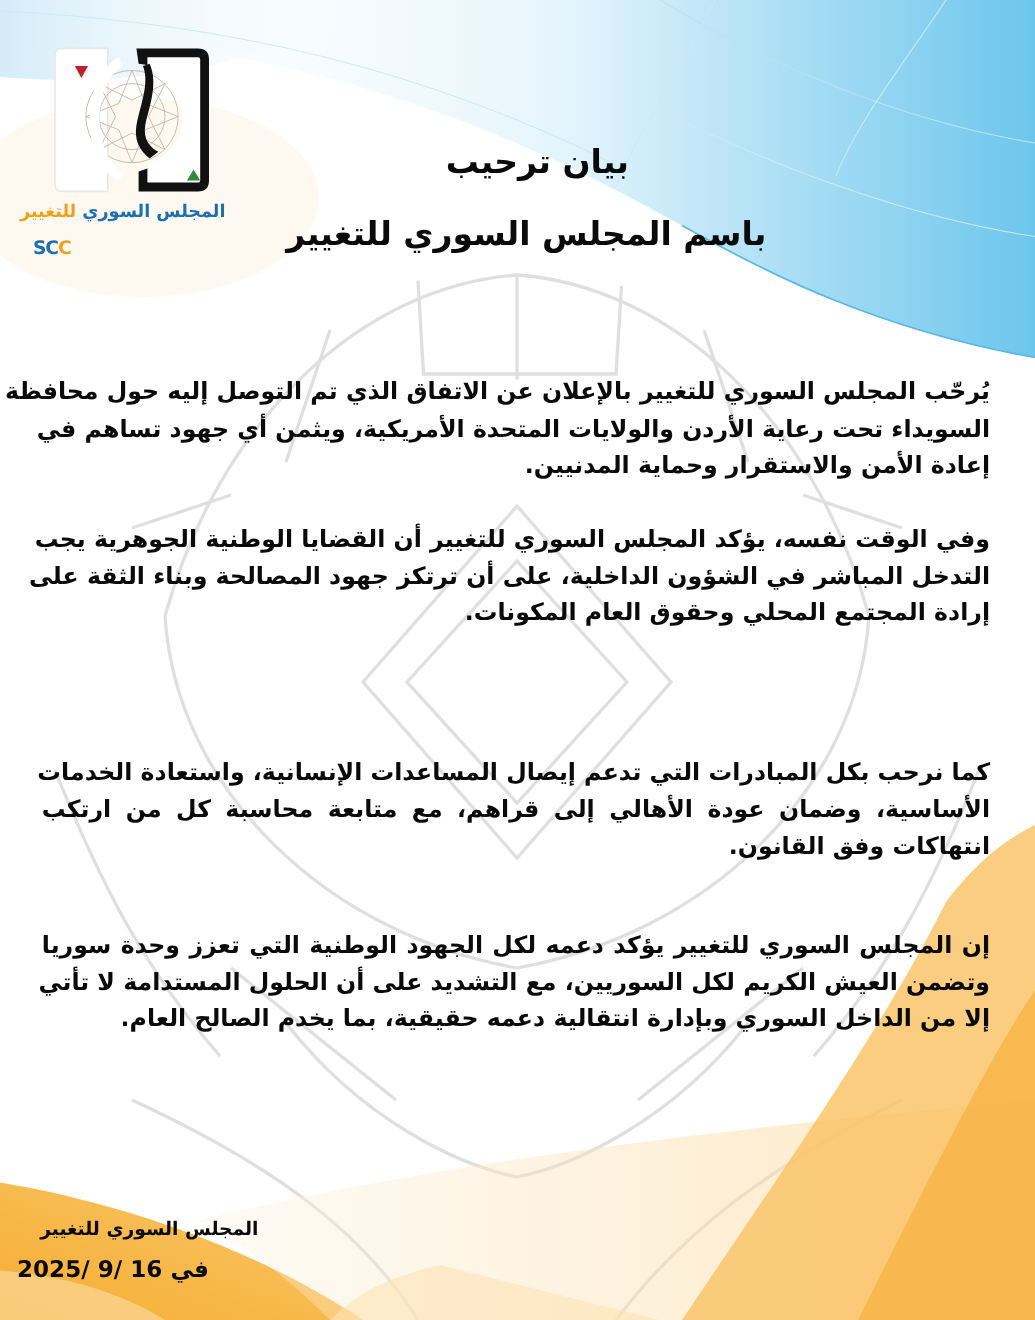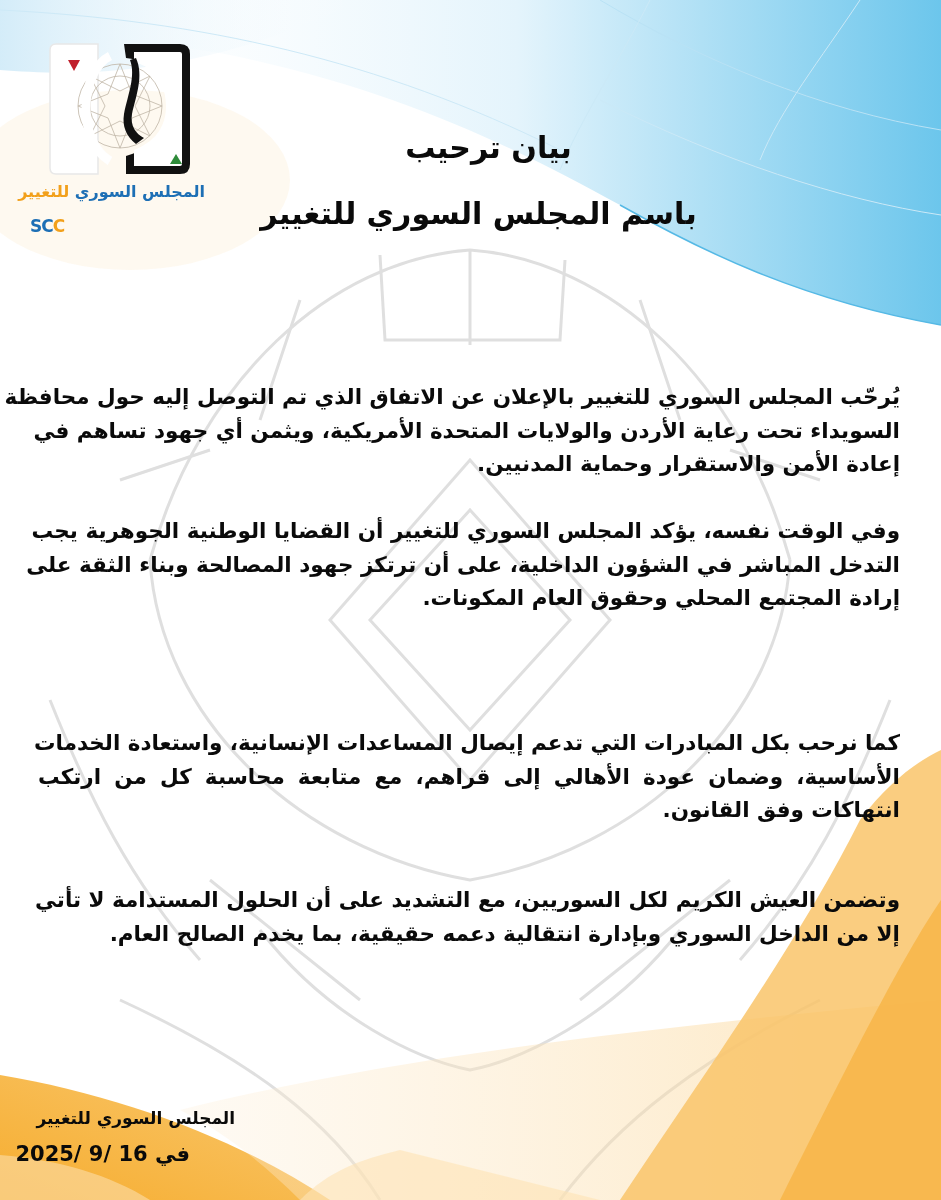--- a/index.html
+++ b/index.html
@@ -85,21 +85,20 @@
     .body-text {
       position: absolute;
       left: 38px;
       width: 862px;
       direction: rtl;
       font-family: "DejaVu Sans", sans-serif;
       font-weight: bold;
       font-size: 21.5px;
       line-height: 33.5px;
       color: #0a0a0a;
-      margin-top: 40px;
     }
     .body-text .line {
       display: block;
       text-align: justify;
       text-align-last: justify;
       white-space: nowrap;
     }
     .body-text .line.last {
       text-align-last: right;
     }
@@ -238,20 +237,21 @@
     <span class="line last">إرادة المجتمع المحلي وحقوق العام المكونات.</span>
   </div>
 
   <div class="body-text p3">
     <span class="line">كما نرحب بكل المبادرات التي تدعم إيصال المساعدات الإنسانية، واستعادة الخدمات</span>
     <span class="line">الأساسية، وضمان عودة الأهالي إلى قراهم، مع متابعة محاسبة كل من ارتكب</span>
     <span class="line last">انتهاكات وفق القانون.</span>
   </div>
 
   <div class="body-text p4">
+    <span class="line">إن المجلس السوري للتغيير يؤكد دعمه لكل الجهود الوطنية التي تعزز وحدة سوريا</span>
     <span class="line">وتضمن العيش الكريم لكل السوريين، مع التشديد على أن الحلول المستدامة لا تأتي</span>
     <span class="line last">إلا من الداخل السوري وبإدارة انتقالية دعمه حقيقية، بما يخدم الصالح العام.</span>
   </div>
 
   <div class="signature">
     <div class="sig-org">المجلس السوري للتغيير</div>
     <div class="sig-date">في 16 /9 /2025</div>
   </div>
 
 </div>

